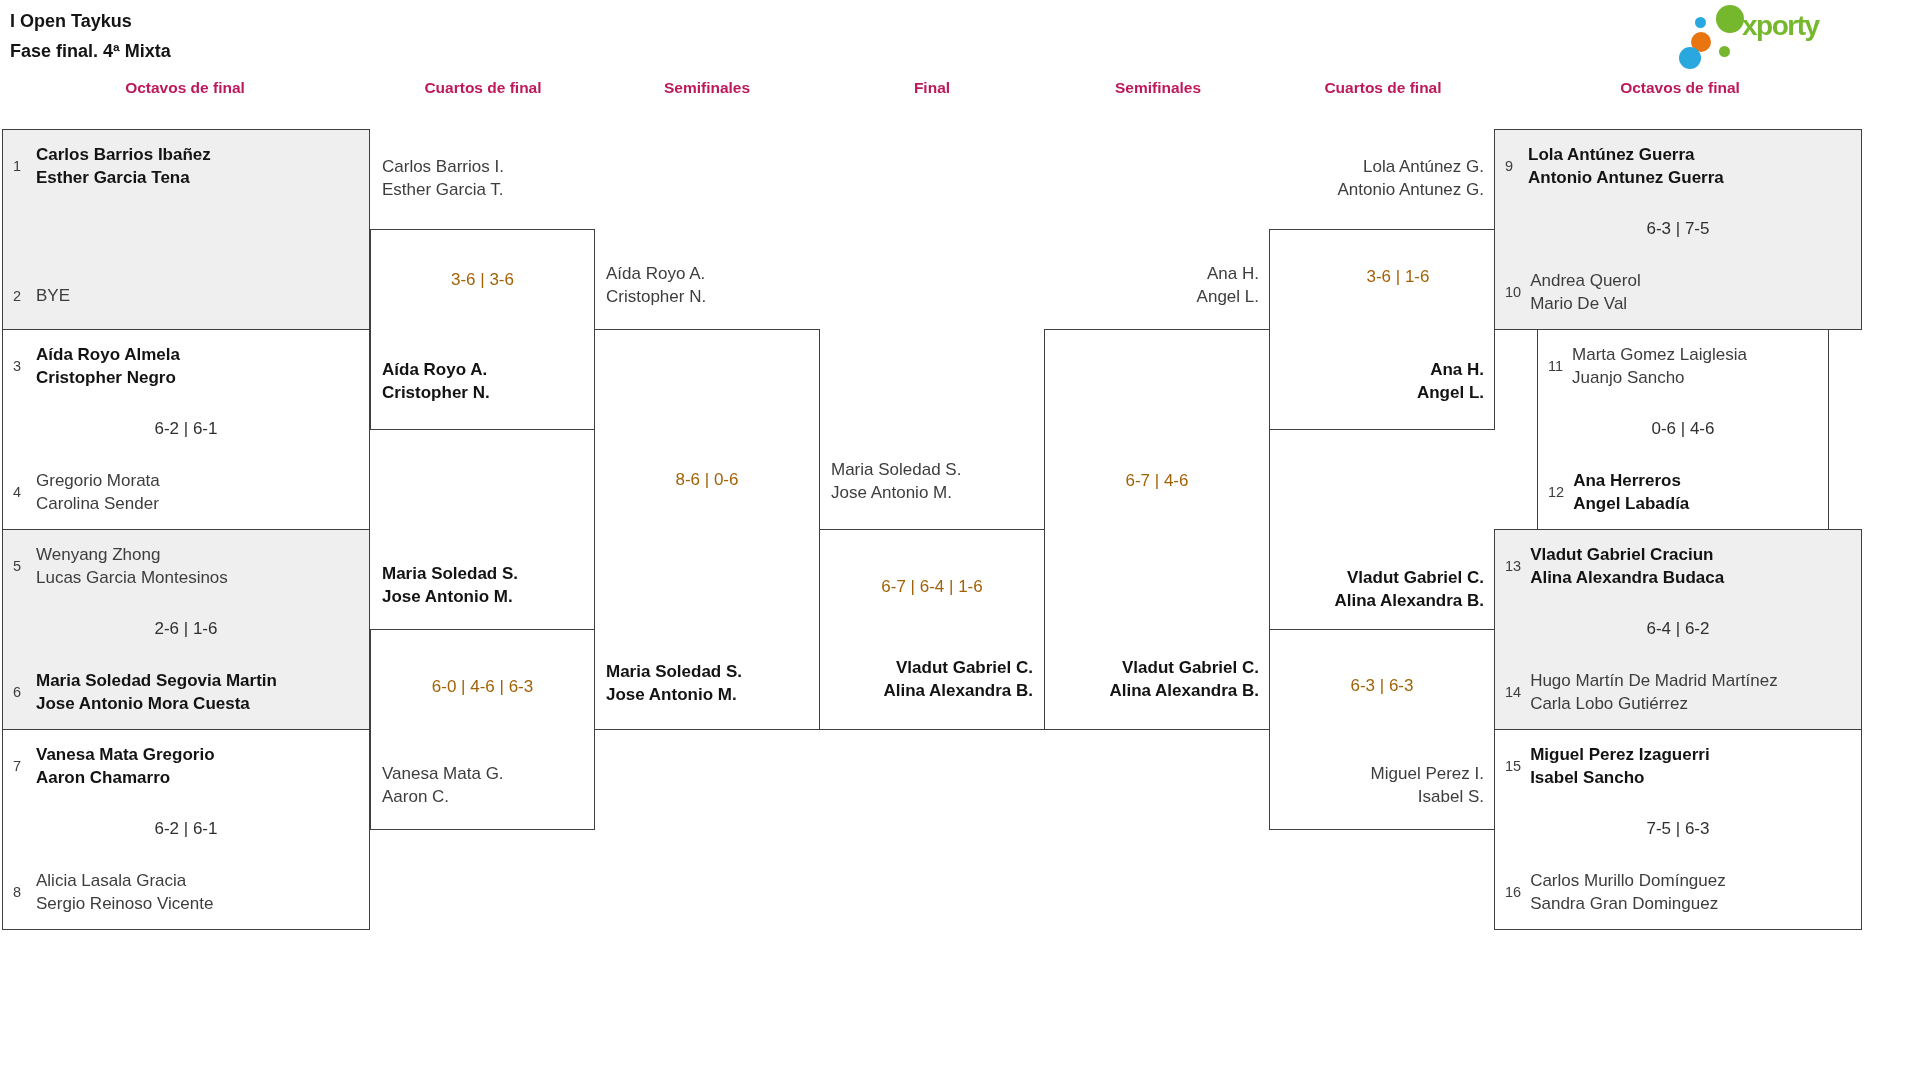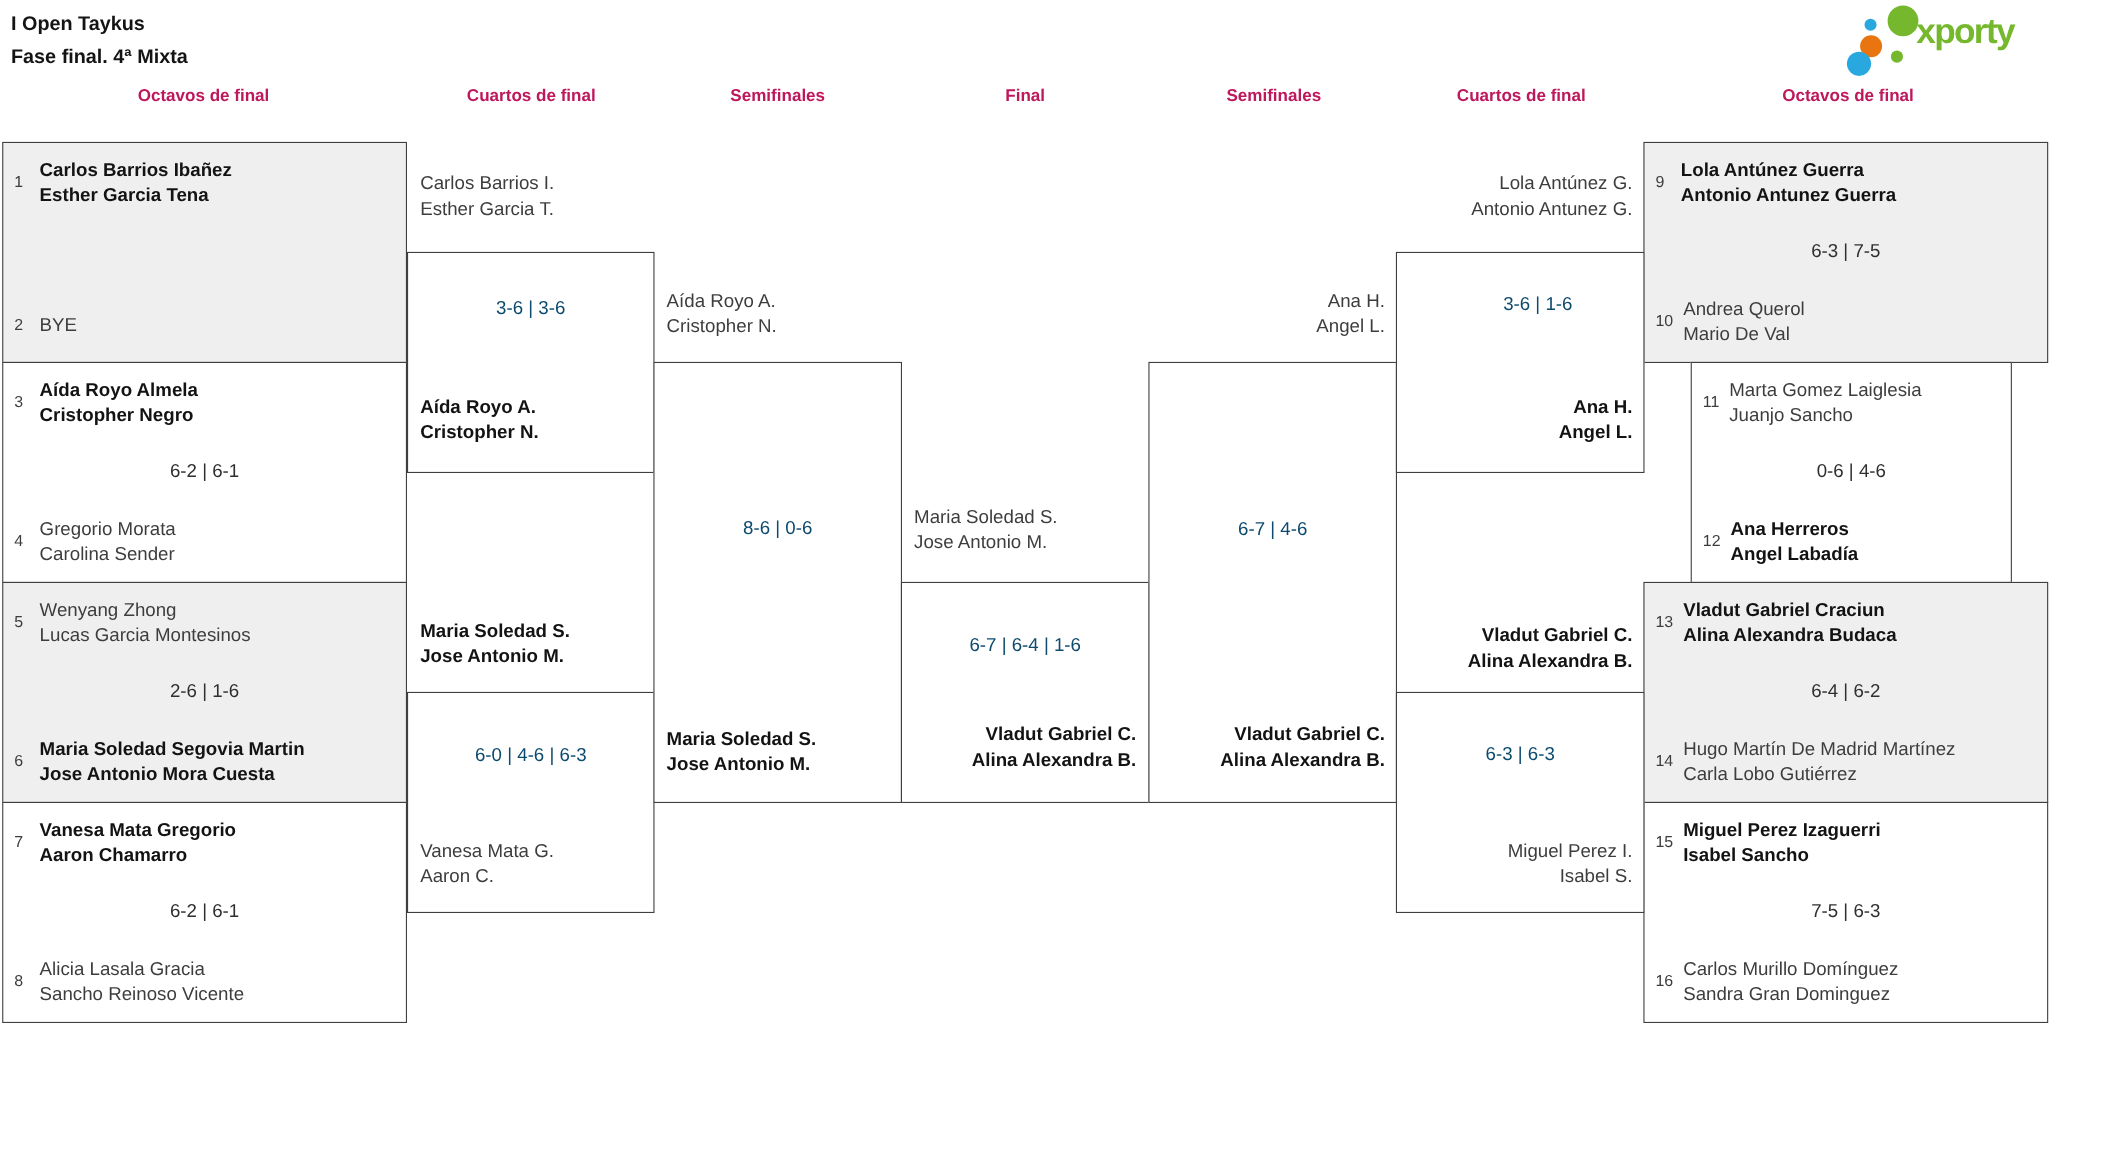--- a/index.html
+++ b/index.html
@@ -13,25 +13,25 @@
   .oteam.ttop{top:13px;}
   .oteam.tbot{bottom:14px;}
   .oteam.tbye{bottom:22px;}
   .seed{font-size:14.5px;color:#3d3d3d;min-width:14px;}
   .nm{display:block;}
   .ln{display:block;font-size:17px;line-height:23px;white-space:nowrap;}
   .w .ln, .w{font-weight:700;color:#131313;}
   .oscore{position:absolute;left:0;right:0;top:89px;text-align:center;font-size:17px;color:#2f2f2f;}
   .pblk{position:absolute;}
   .pblk.ral{text-align:right;}
-  .rscore{position:absolute;text-align:center;font-size:17px;color:#0c4a6e;}
+  .rscore{position:absolute;text-align:center;font-size:17px;color:#a16207;}
   
   #logo{position:absolute;left:1676px;top:4px;width:196px;height:62px;}
   .dot{position:absolute;border-radius:50%;}
-  #logo-text{position:absolute;left:66px;top:6px;font-size:32px;font-weight:800;letter-spacing:-1.5px;}
+  #logo-text{position:absolute;left:66px;top:6px;font-size:28px;font-weight:800;letter-spacing:-1.5px;}
 </style>
 </head>
 <body>
 
 <div id="stage">
 
   <div class="title">
     <div>I Open Taykus</div>
     <div>Fase final. 4ª Mixta</div>
   </div>
@@ -111,21 +111,21 @@
       <span class="nm w">
         <span class="ln">Vanesa Mata Gregorio</span>
         <span class="ln">Aaron Chamarro</span>
       </span>
     </div>
     <div class="oscore">6-2 | 6-1</div>
     <div class="oteam tbot">
       <span class="seed">8</span>
       <span class="nm">
         <span class="ln">Alicia Lasala Gracia</span>
-        <span class="ln">Sancho Reinoso Vicente</span>
+        <span class="ln">Sergio Reinoso Vicente</span>
       </span>
     </div>
   </div>
 
   <div class="box gray" style="left:1494px;top:129px;width:368px;height:201px;">
     <div class="oteam ttop">
       <span class="seed">9</span>
       <span class="nm w">
         <span class="ln">Lola Antúnez Guerra</span>
         <span class="ln">Antonio Antunez Guerra</span>

